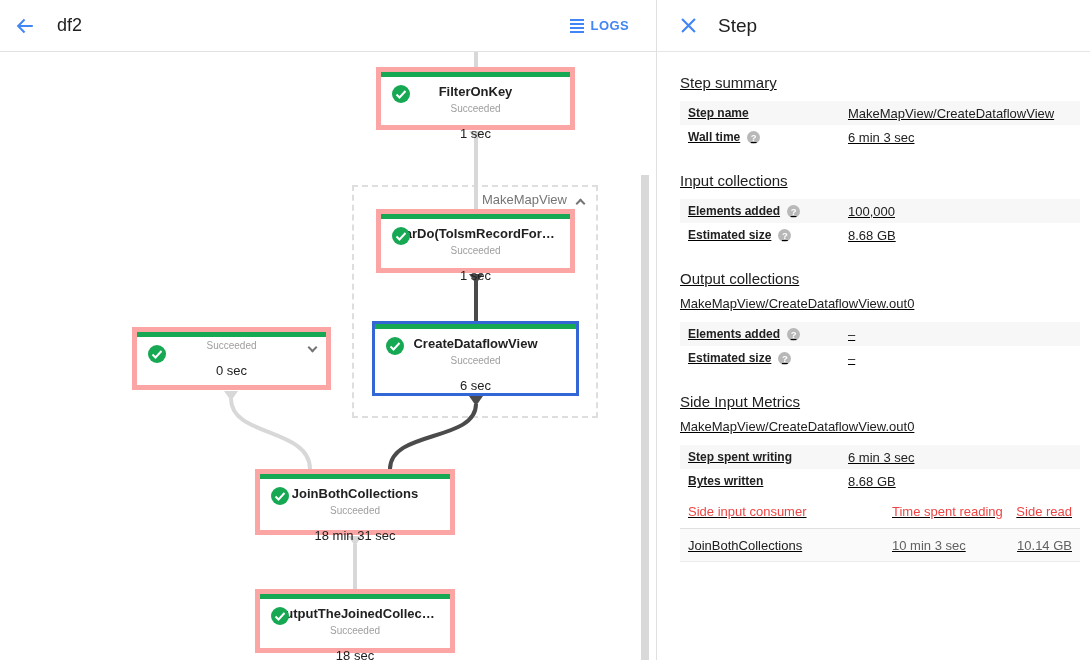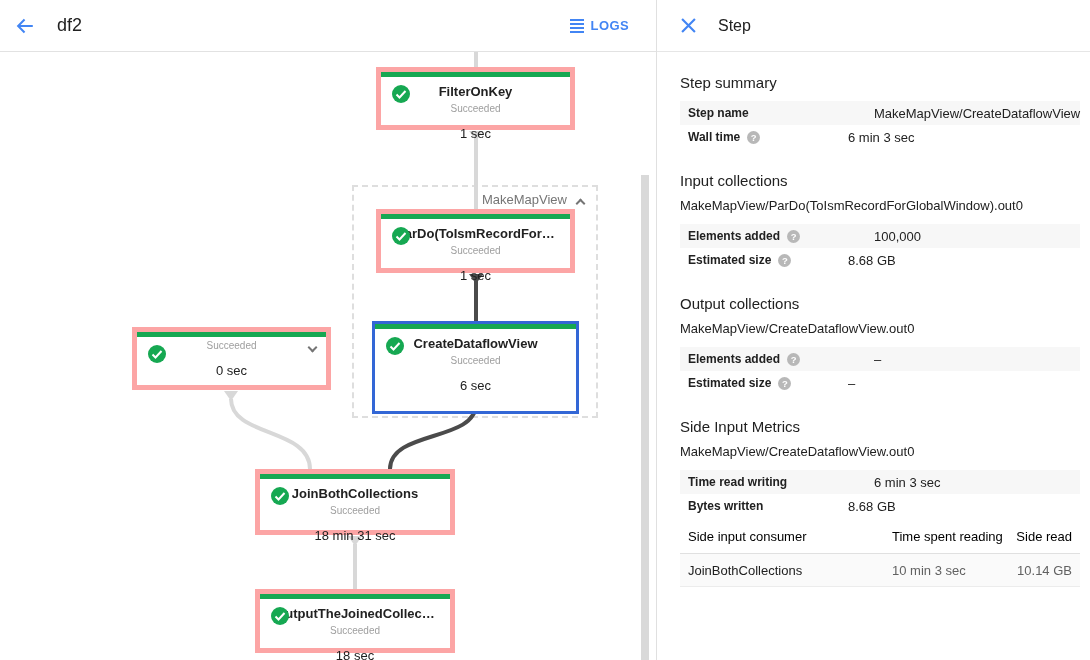--- a/index.html
+++ b/index.html
@@ -36,39 +36,39 @@
   .node .check { position:absolute; left:11px; top:13px; }
   .node.selected { border:3px solid #3367d6; }
   .node .node-chev { position:absolute; right:10px; top:14px; }
 
   .graph-scrollbar { position:absolute; left:641px; top:123px; width:8px; height:485px; background:#d9d9d9; z-index:5; }
 
   
   .panel { position:absolute; left:656px; top:0; width:434px; height:660px; background:#fff; border-left:1px solid #e0e0e0; }
   .panel-header { height:52px; border-bottom:1px solid #e6e6e6; display:flex; align-items:center; }
   .close-btn { margin-left:18px; width:26px; height:26px; display:flex; align-items:center; justify-content:center; cursor:pointer; }
-  .panel-title { margin-left:17px; font-size:16px; color:#212121; }
-  .panel-body { padding:22px 10px 3px 23px; }
+  .panel-title { margin-left:17px; font-size:19px; color:#212121; }
+  .panel-body { padding:22px 10px 3px 23px;text-decoration:underline; }
 
   .sec-heading { font-size:15px; color:#212121; line-height:18px; }
   .collection-name { font-size:13px; color:#212121; line-height:18px; margin-top:7px; }
   .kv-rows { margin-top:9px; }
   .kv-row { display:flex; align-items:center; height:24px; font-size:13px; }
-  .kv-row.alt { background:#f7f7f7;gap:26px; }
+  .kv-row.alt { background:#f7f7f7; }
   .kv-label { flex:0 0 168px; padding-left:8px; font-size:12px; font-weight:bold; color:#212121;
               display:flex; align-items:center; }
   .kv-value { color:#212121; }
   .help-icon { display:inline-flex; align-items:center; justify-content:center; width:13px; height:13px;
                border-radius:50%; background:#b8b8b8; color:#fff; font-size:9.5px; font-weight:bold;
                margin-left:7px; cursor:default; }
   .section { margin-top:23px; }
 
   .tbl-heading { font-size:13px; font-weight:bold; color:#212121; margin-top:15px; }
   .tbl-header { display:flex; align-items:flex-start; margin-top:4px; padding:7px 0 9px 0;
-                border-bottom:1px solid #e0e0e0; color:#000000; font-size:13px; }
+                border-bottom:1px solid #e0e0e0; color:#ef4444; font-size:13px; }
   .tbl-row { display:flex; align-items:center; height:33px; background:#fafafa;
              border-bottom:1px solid #ececec; font-size:13px; }
   .col-consumer { flex:0 0 212px; padding-left:8px; }
   .col-time { flex:0 0 118px; }
   .col-bytes { flex:1; text-align:right; padding-right:8px; }
   .tbl-row .col-consumer { color:#212121; }
   .tbl-row .col-time, .tbl-row .col-bytes { color:#616161; }
 </style>
 </head>
 <body>
@@ -132,21 +132,21 @@
       <div class="gbar"></div>
       <svg class="check" width="18" height="18">
         <circle cx="9" cy="9" r="9" fill="#16a852"></circle>
           <path d="M4.5 9.5 L7.5 12.5 L13.5 6" stroke="#fff" stroke-width="2" fill="none"></path>
       </svg>
       <div class="ntitle">ParDo(ToIsmRecordFor…</div>
       <div class="nstatus">Succeeded</div>
       <div class="ntime">1 sec</div>
     </div>
 
-    <div class="node selected" style="left:372px;top:269px;width:207px;height:93px">
+    <div class="node selected" style="left:372px;top:269px;width:207px;height:75px">
       <div class="gbar"></div>
       <svg class="check" width="18" height="18">
         <circle cx="9" cy="9" r="9" fill="#16a852"></circle>
           <path d="M4.5 9.5 L7.5 12.5 L13.5 6" stroke="#fff" stroke-width="2" fill="none"></path>
       </svg>
       <div class="ntitle">CreateDataflowView</div>
       <div class="nstatus">Succeeded</div>
       <div class="ntime">6 sec</div>
     </div>
 
@@ -210,21 +210,20 @@
           <span class="kv-label">
               <span>Wall time</span>
               <span class="help-icon">?</span>
             </span>
           <span class="kv-value">6 min 3 sec</span>
         </div>
       </div>
 
       <div class="section">
         <div class="sec-heading">Input collections</div>
-        <div class="collection-name">MakeMapView/ParDo(ToIsmRecordForGlobalWindow).out0</div>
         <div class="kv-rows">
           <div class="kv-row alt">
             <span class="kv-label">
                 <span>Elements added</span>
                 <span class="help-icon">?</span>
               </span>
             <span class="kv-value">100,000</span>
           </div>
           <div class="kv-row">
             <span class="kv-label">
@@ -256,21 +255,21 @@
           </div>
         </div>
       </div>
 
       <div class="section">
         <div class="sec-heading">Side Input Metrics</div>
         <div class="collection-name">MakeMapView/CreateDataflowView.out0</div>
         <div class="kv-rows">
           <div class="kv-row alt">
             <span class="kv-label">
-                <span>Time read writing</span>
+                <span>Step spent writing</span>
               </span>
             <span class="kv-value">6 min 3 sec</span>
           </div>
           <div class="kv-row">
             <span class="kv-label">
                 <span>Bytes written</span>
               </span>
             <span class="kv-value">8.68 GB</span>
           </div>
         </div>

